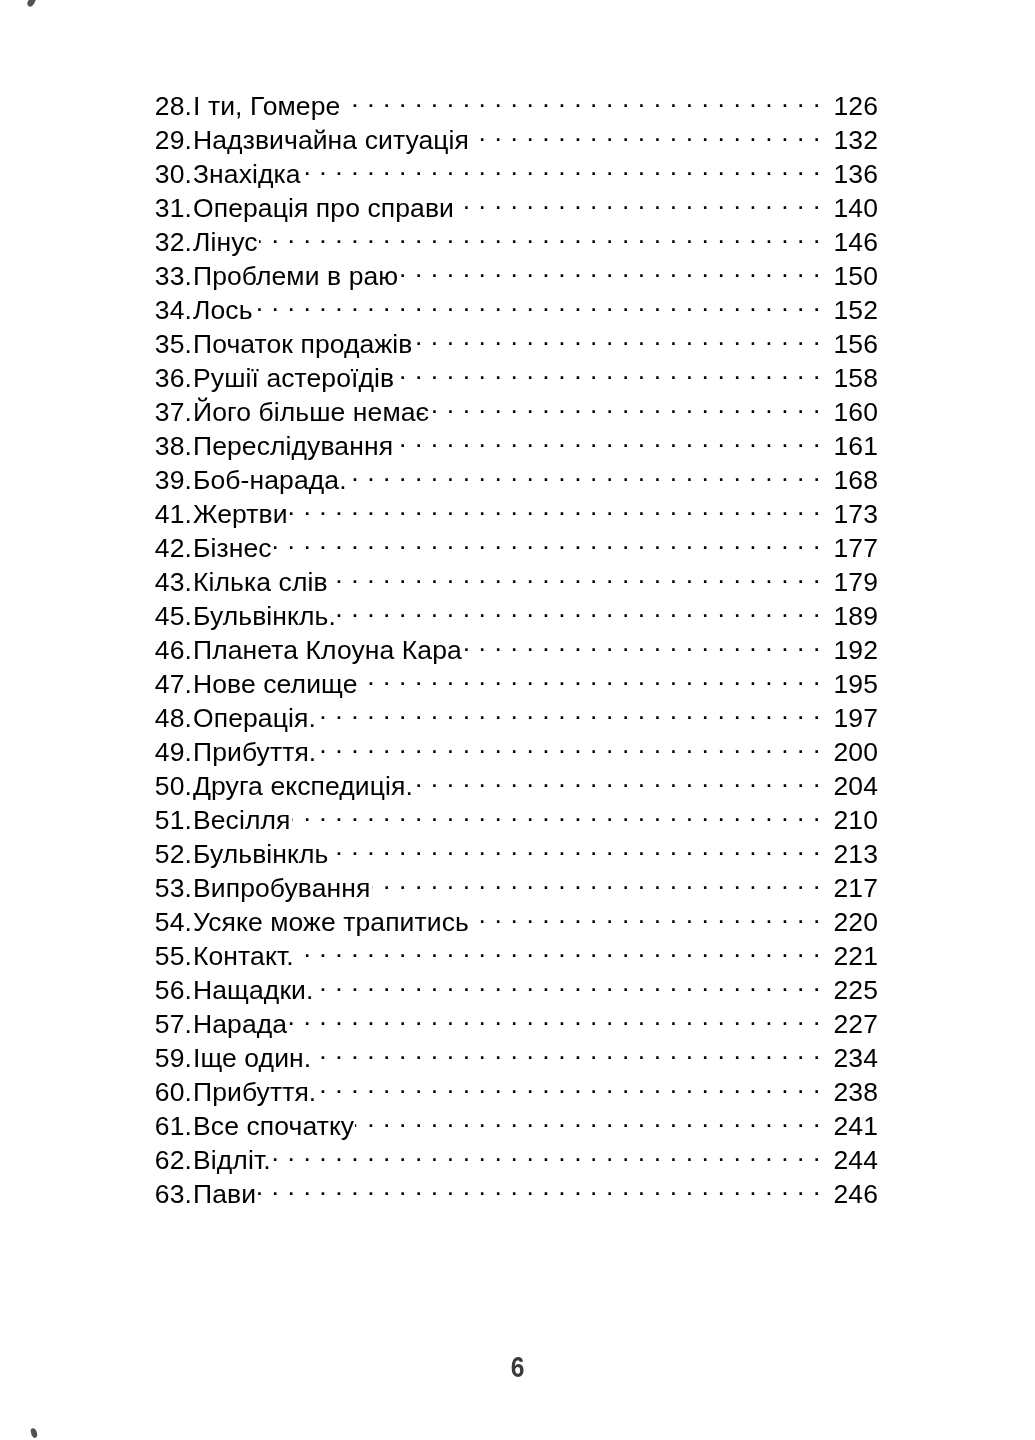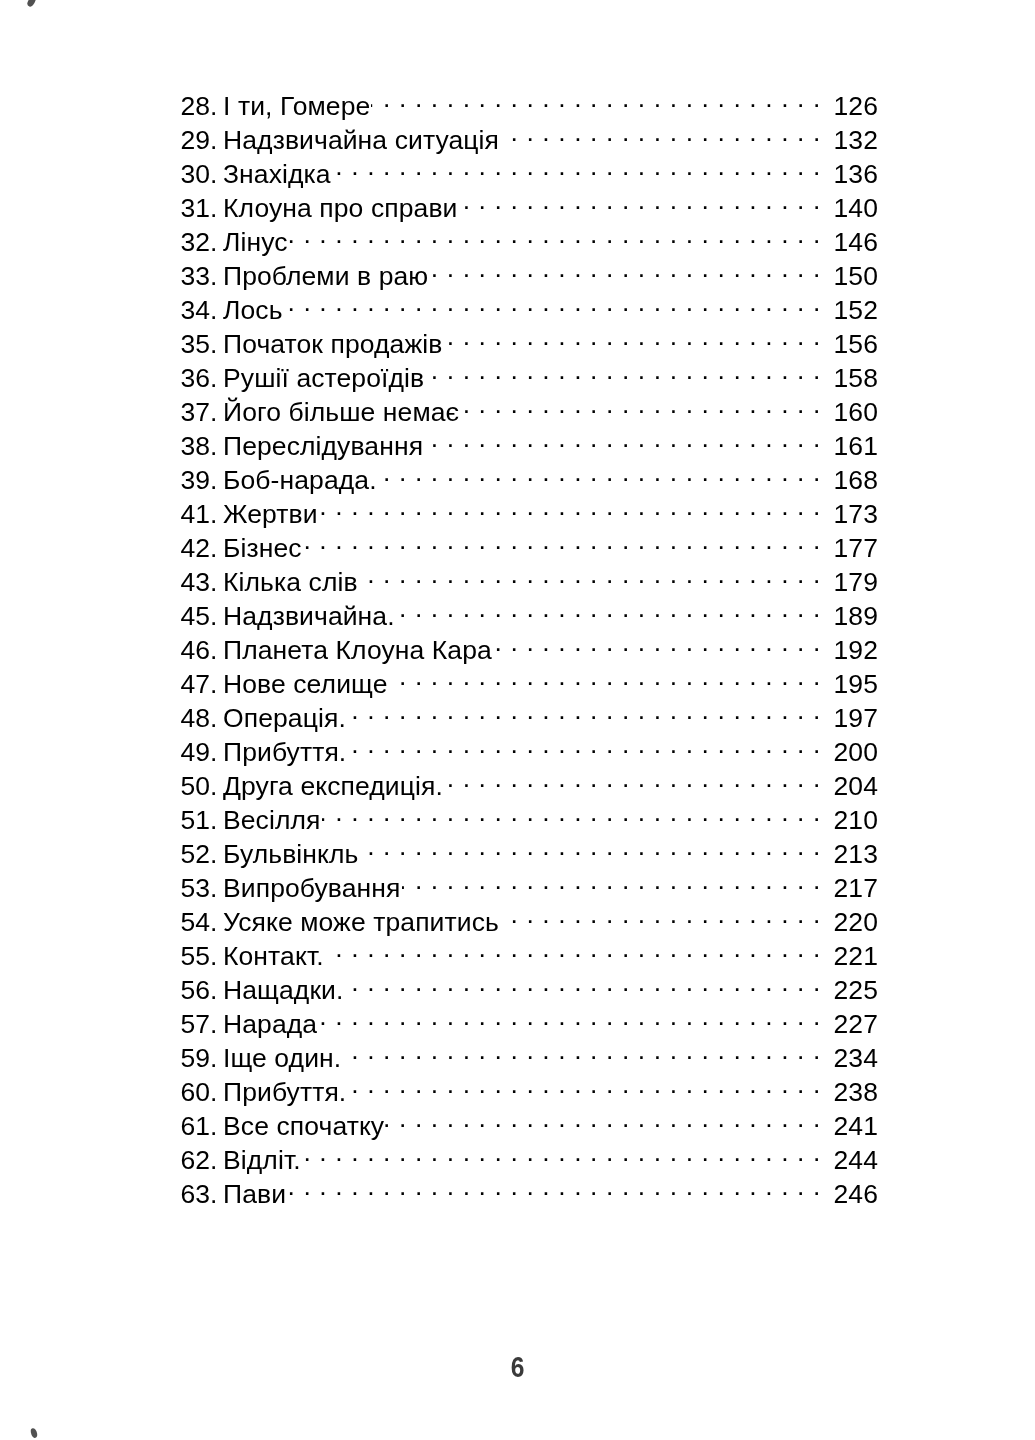--- a/index.html
+++ b/index.html
@@ -61,22 +61,21 @@
     height: 34px;
     font-size: 26.5px;
     line-height: 34px;
     letter-spacing: 0.1px;
     white-space: nowrap;
   }
 
   .toc-num {
     flex: 0 0 auto;
     min-width: 46px;
-    text-align: center;
-    margin-left: 30px;
+    text-align: right;
   }
 
   .toc-title {
     flex: 0 0 auto;
     padding-left: 1px;
   }
 
   
   .toc-leader {
     flex: 1 1 auto;
@@ -135,21 +134,21 @@
         <span class="toc-pageno">132</span>
       </div>
       <div class="toc-row">
         <span class="toc-num">30.</span>
         <span class="toc-title">Знахідка</span>
         <span class="toc-leader"></span>
         <span class="toc-pageno">136</span>
       </div>
       <div class="toc-row">
         <span class="toc-num">31.</span>
-        <span class="toc-title">Клоуна про справи</span>
+        <span class="toc-title">Операція про справи</span>
         <span class="toc-leader"></span>
         <span class="toc-pageno">140</span>
       </div>
       <div class="toc-row">
         <span class="toc-num">32.</span>
         <span class="toc-title">Лінус</span>
         <span class="toc-leader"></span>
         <span class="toc-pageno">146</span>
       </div>
       <div class="toc-row">
@@ -207,21 +206,21 @@
         <span class="toc-pageno">177</span>
       </div>
       <div class="toc-row">
         <span class="toc-num">43.</span>
         <span class="toc-title">Кілька слів</span>
         <span class="toc-leader"></span>
         <span class="toc-pageno">179</span>
       </div>
       <div class="toc-row">
         <span class="toc-num">45.</span>
-        <span class="toc-title">Надзвичайна.</span>
+        <span class="toc-title">Бульвінкль.</span>
         <span class="toc-leader"></span>
         <span class="toc-pageno">189</span>
       </div>
       <div class="toc-row">
         <span class="toc-num">46.</span>
         <span class="toc-title">Планета Клоуна Кара</span>
         <span class="toc-leader"></span>
         <span class="toc-pageno">192</span>
       </div>
       <div class="toc-row">

